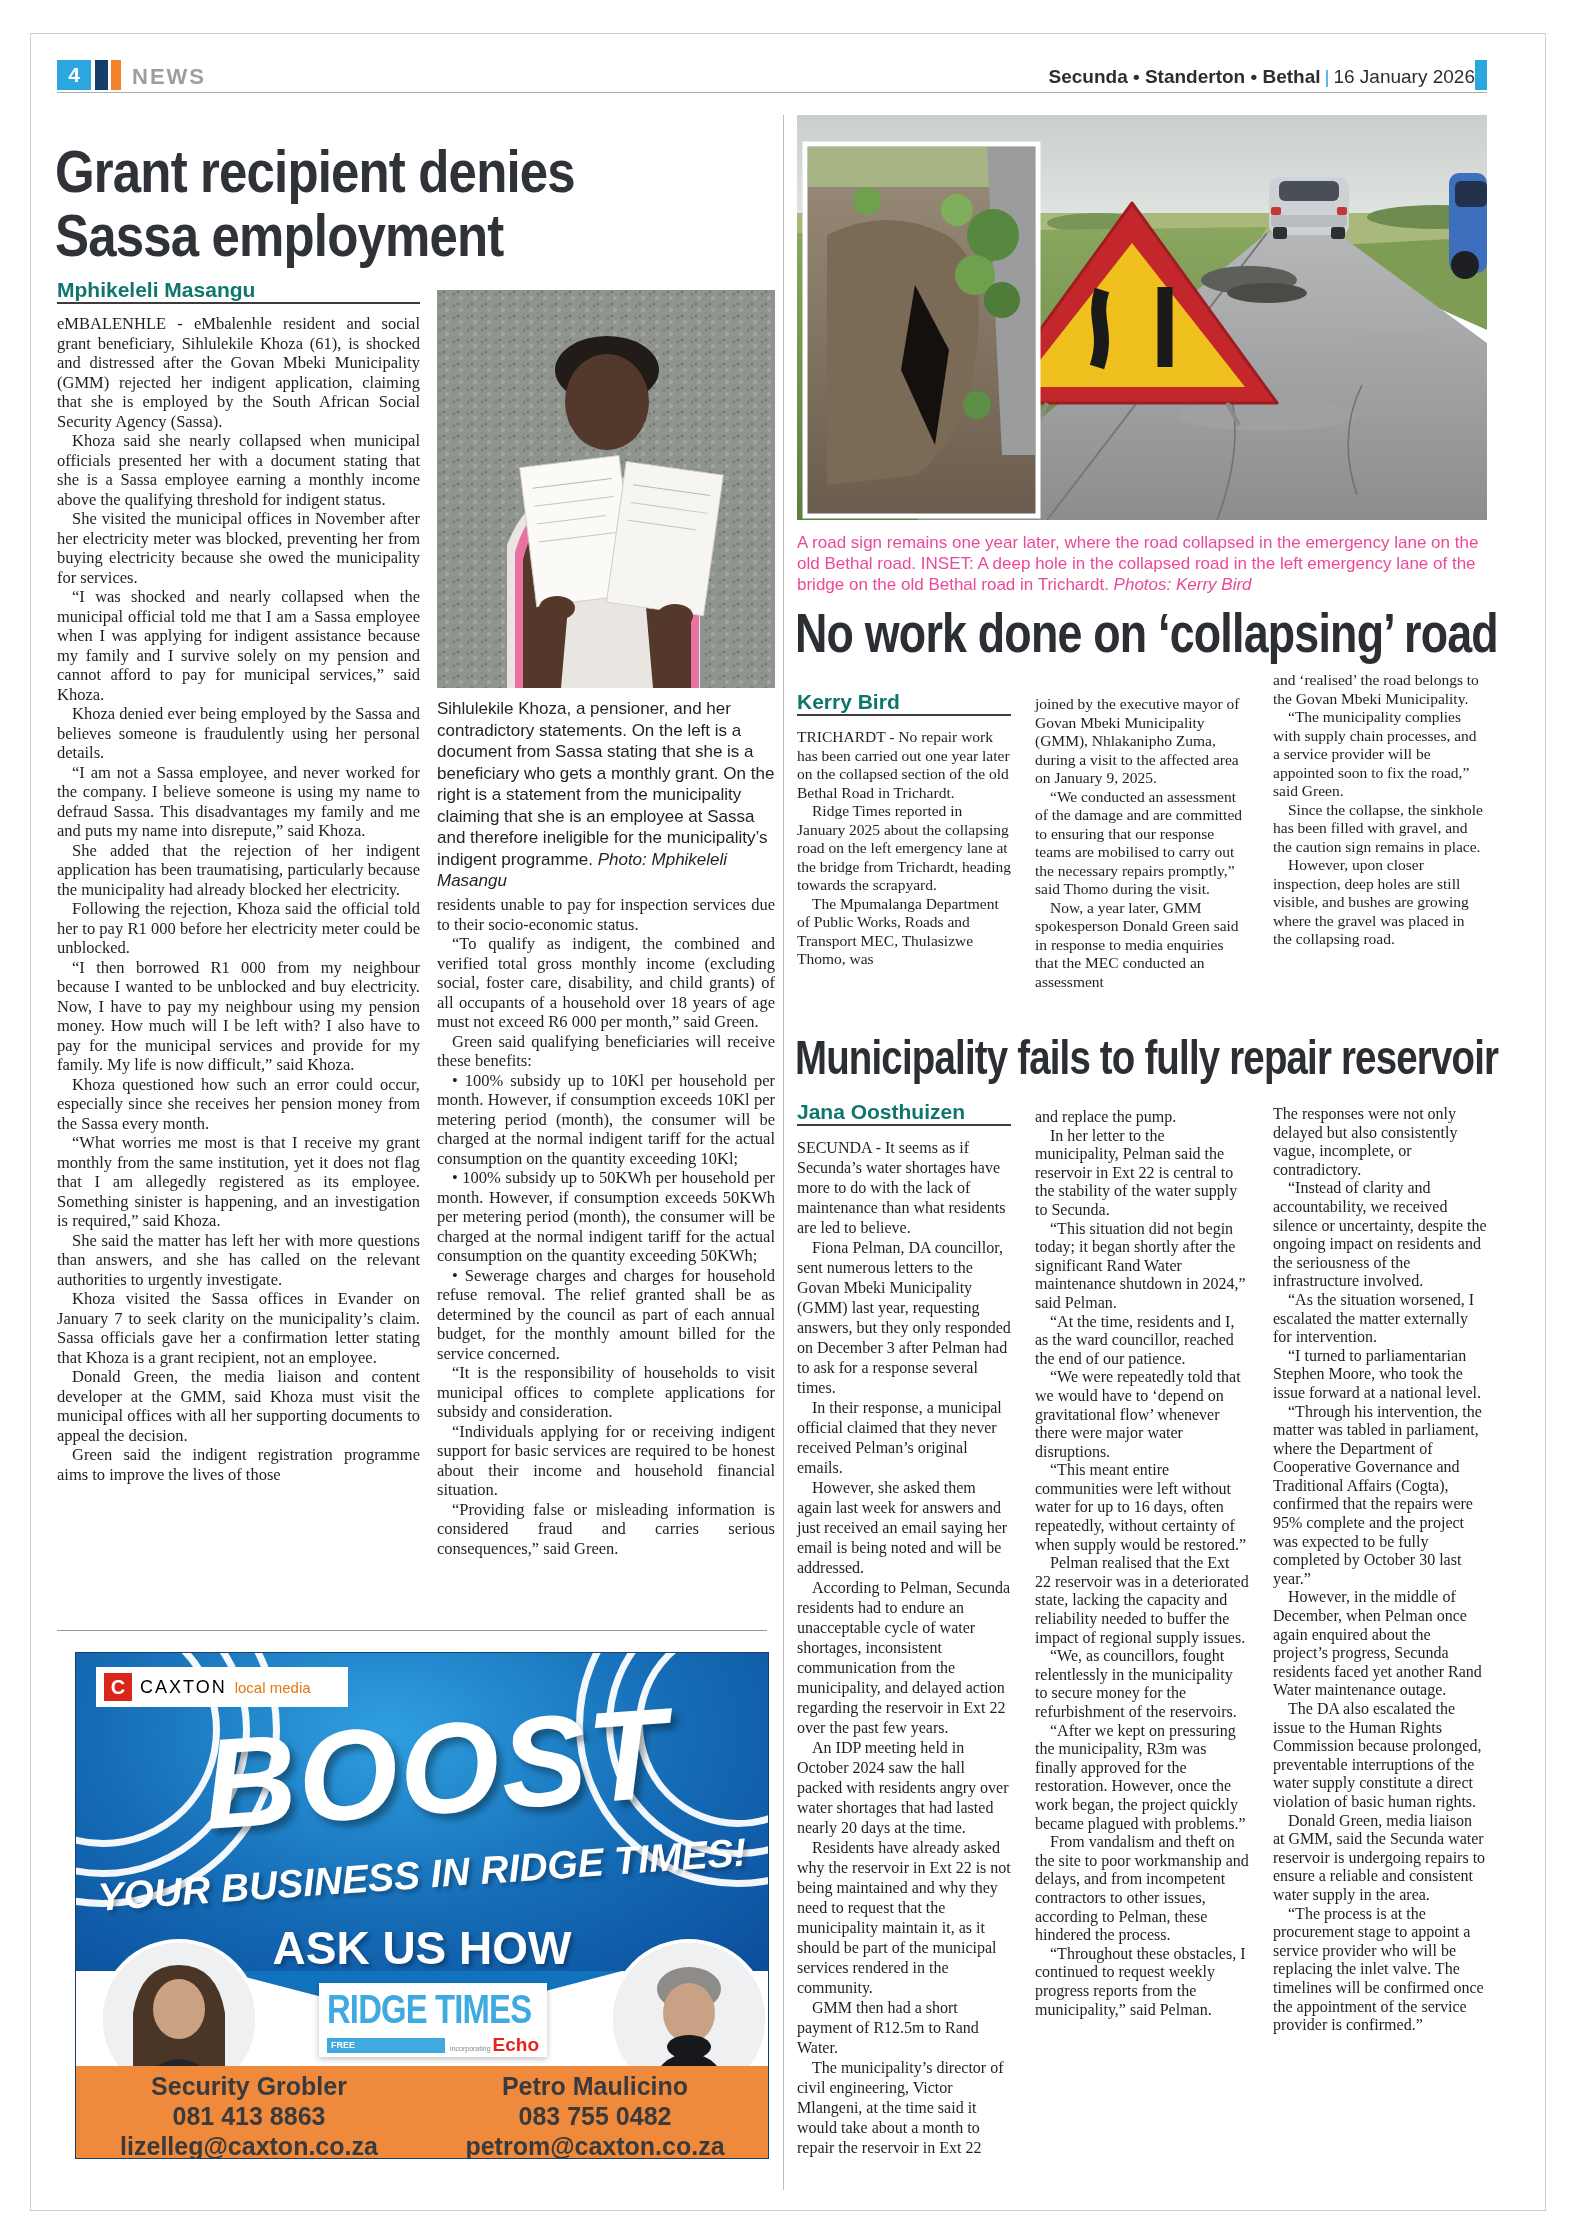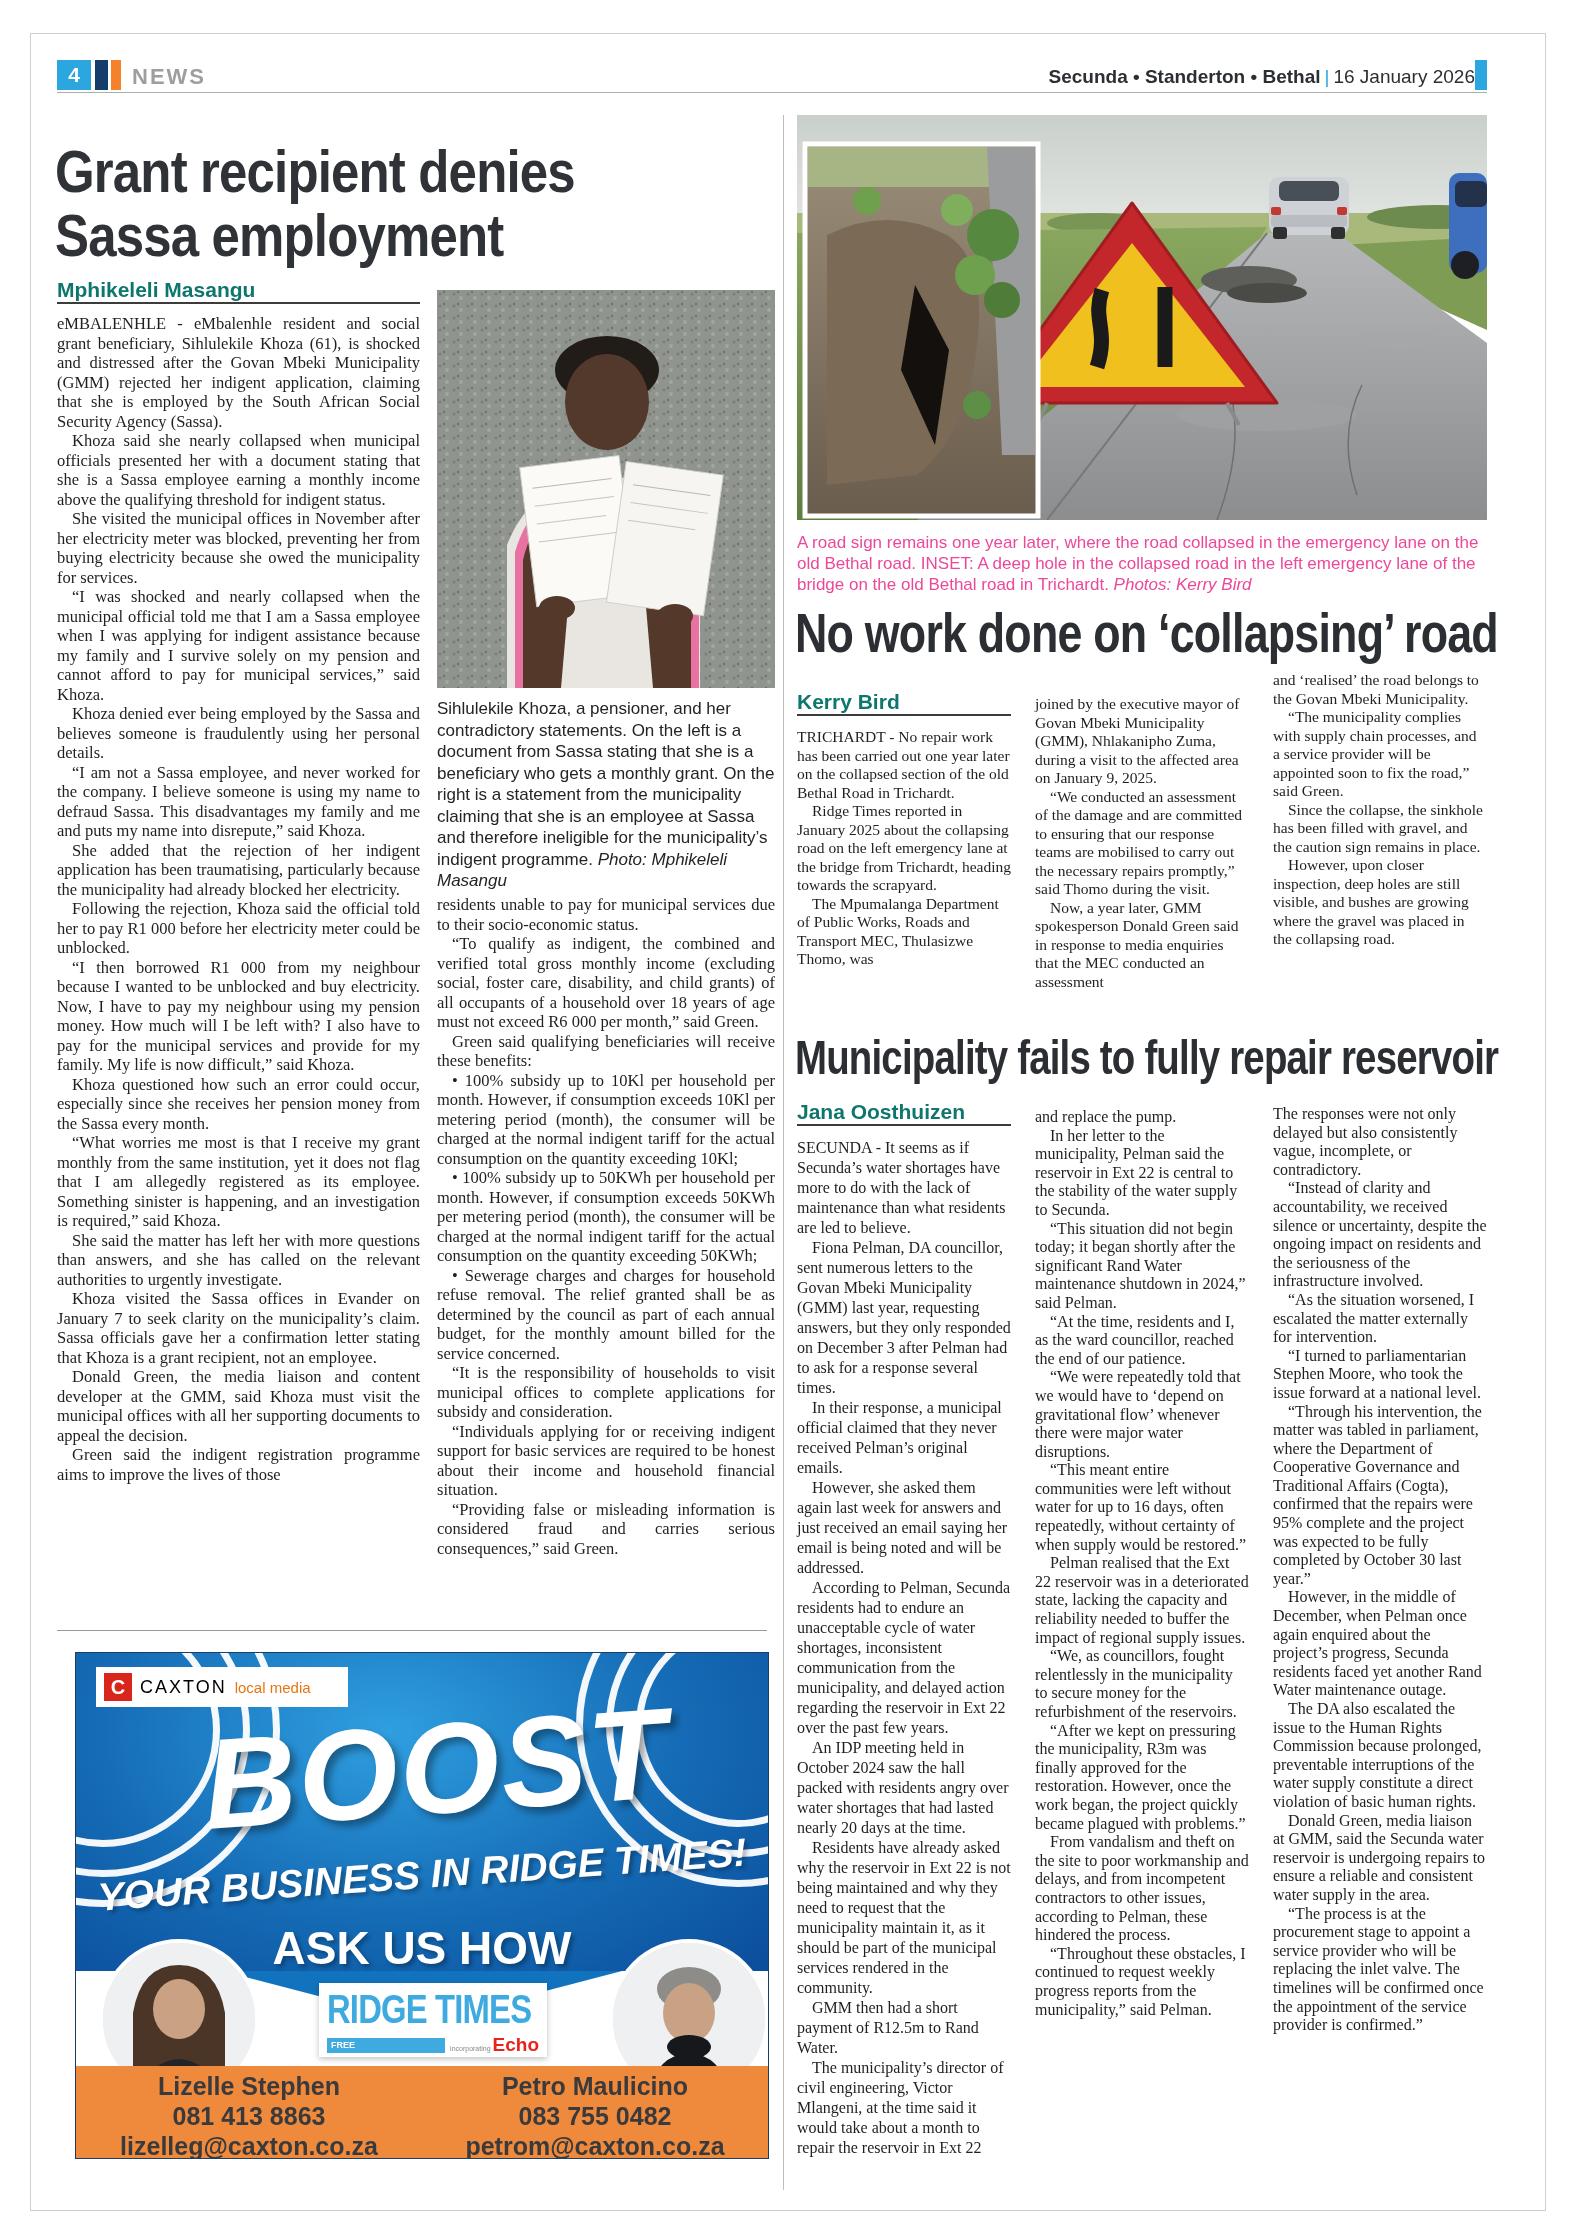--- a/index.html
+++ b/index.html
@@ -169,21 +169,21 @@
         <line x1="188" y1="236" x2="256" y2="236" stroke="#c6c5c1"></line>
       </g>
       <ellipse cx="120" cy="318" rx="18" ry="12" fill="#54382a"></ellipse>
       <ellipse cx="238" cy="326" rx="18" ry="12" fill="#54382a"></ellipse>
     </svg>
   </div>
   <div class="abs cap1">
     <span>Sihlulekile Khoza, a pensioner, and her contradictory statements. On the left is a document from Sassa stating that she is a beneficiary who gets a monthly grant. On the right is a statement from the municipality claiming that she is an employee at Sassa and therefore ineligible for the municipality’s indigent programme. </span><span class="credit">Photo: Mphikeleli Masangu</span>
   </div>
   <div class="abs serifbody a1c2">
-      <p>residents unable to pay for municipal services due to their socio-economic status.</p>
+      <p>residents unable to pay for inspection services due to their socio-economic status.</p>
       <p>“To qualify as indigent, the combined and verified total gross monthly income (excluding social, foster care, disability, and child grants) of all occupants of a household over 18 years of age must not exceed R6 000 per month,” said Green.</p>
       <p>Green said qualifying beneficiaries will receive these benefits:</p>
       <p>• 100% subsidy up to 10Kl per household per month. However, if consumption exceeds 10Kl per metering period (month), the consumer will be charged at the normal indigent tariff for the actual consumption on the quantity exceeding 10Kl;</p>
       <p>• 100% subsidy up to 50KWh per household per month. However, if consumption exceeds 50KWh per metering period (month), the consumer will be charged at the normal indigent tariff for the actual consumption on the quantity exceeding 50KWh;</p>
       <p>• Sewerage charges and charges for household refuse removal. The relief granted shall be as determined by the council as part of each annual budget, for the monthly amount billed for the service concerned.</p>
       <p>“It is the responsibility of households to visit municipal offices to complete applications for subsidy and consideration.</p>
       <p>“Individuals applying for or receiving indigent support for basic services are required to be honest about their income and household financial situation.</p>
       <p>“Providing false or misleading information is considered fraud and carries serious consequences,” said Green.</p>
     </div>
 
@@ -371,21 +371,21 @@
     <div class="rtlogo">
       <span class="rtname">RIDGE TIMES</span>
       <div class="rtrow">
         <span class="rtfree">FREE</span>
         <span><span class="rtinc">incorporating</span><span class="rtecho">Echo</span></span>
       </div>
     </div>
 
     <div class="ad-orange">
       <div class="half">
-        <div>Lizelle Stephen</div>
+        <div>Security Grobler</div>
         <div>081 413 8863</div>
         <div>lizelleg@caxton.co.za</div>
       </div>
       <div class="half">
         <div>Petro Maulicino</div>
         <div>083 755 0482</div>
         <div>petrom@caxton.co.za</div>
       </div>
     </div>
   </div>

